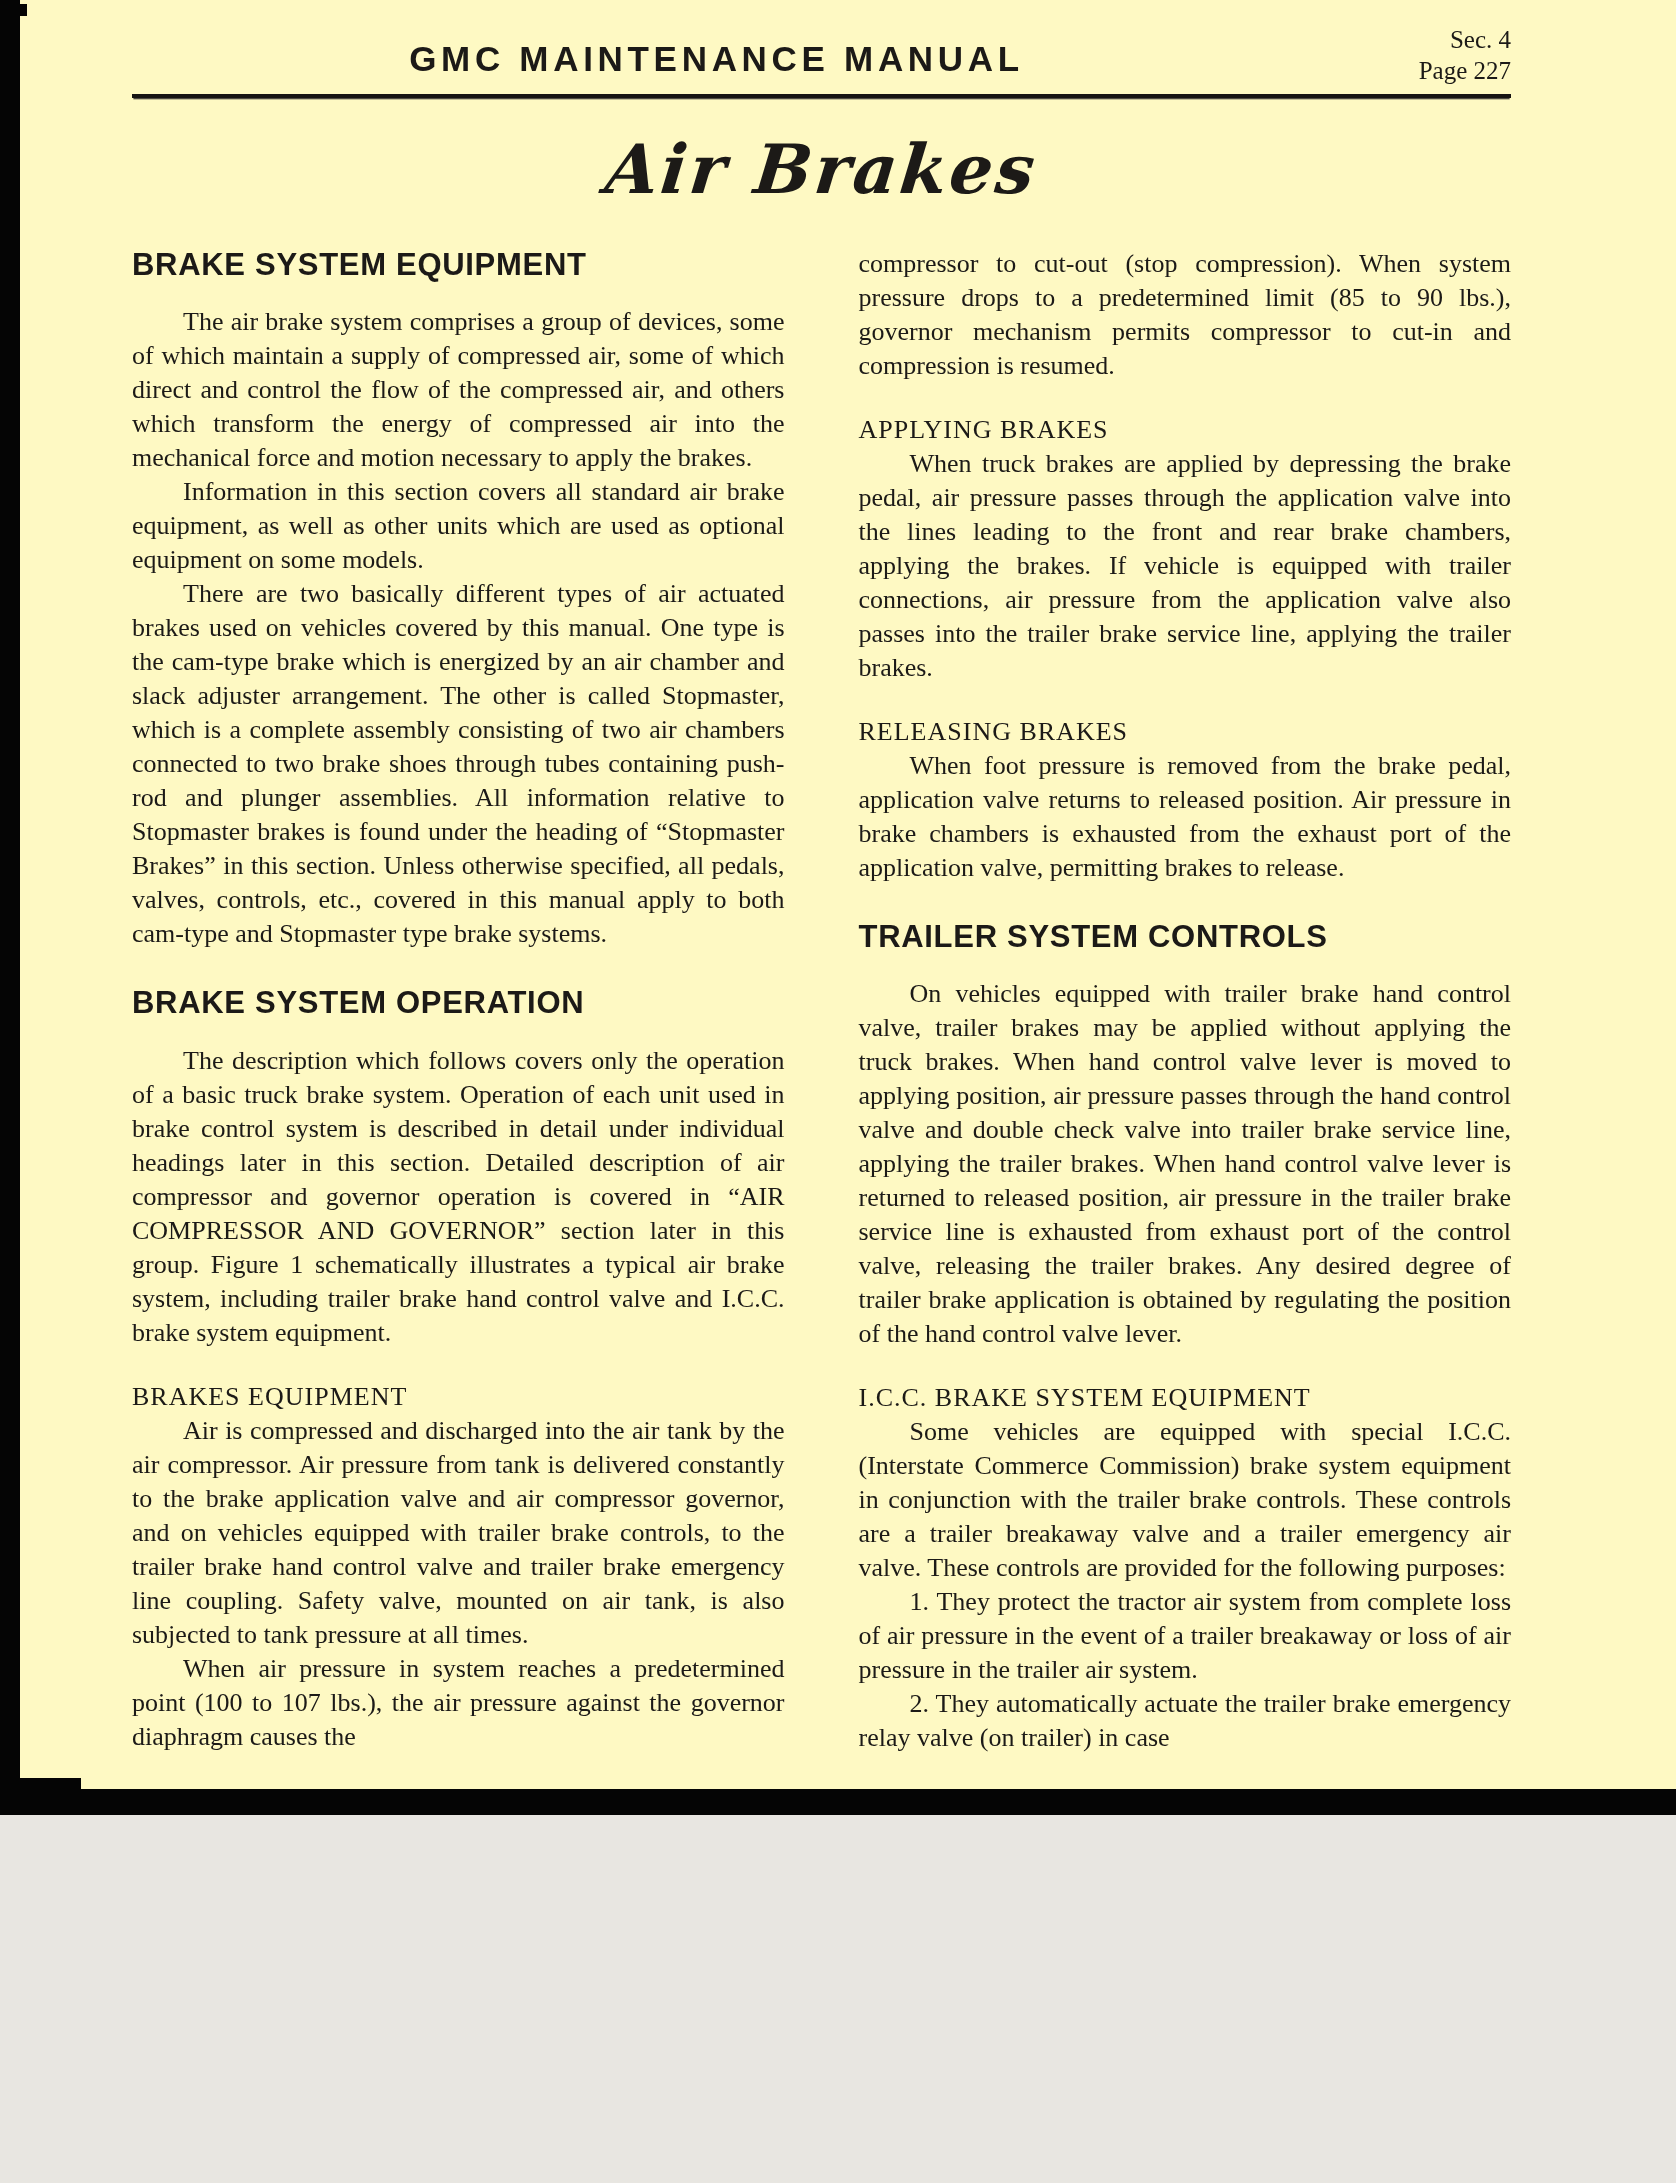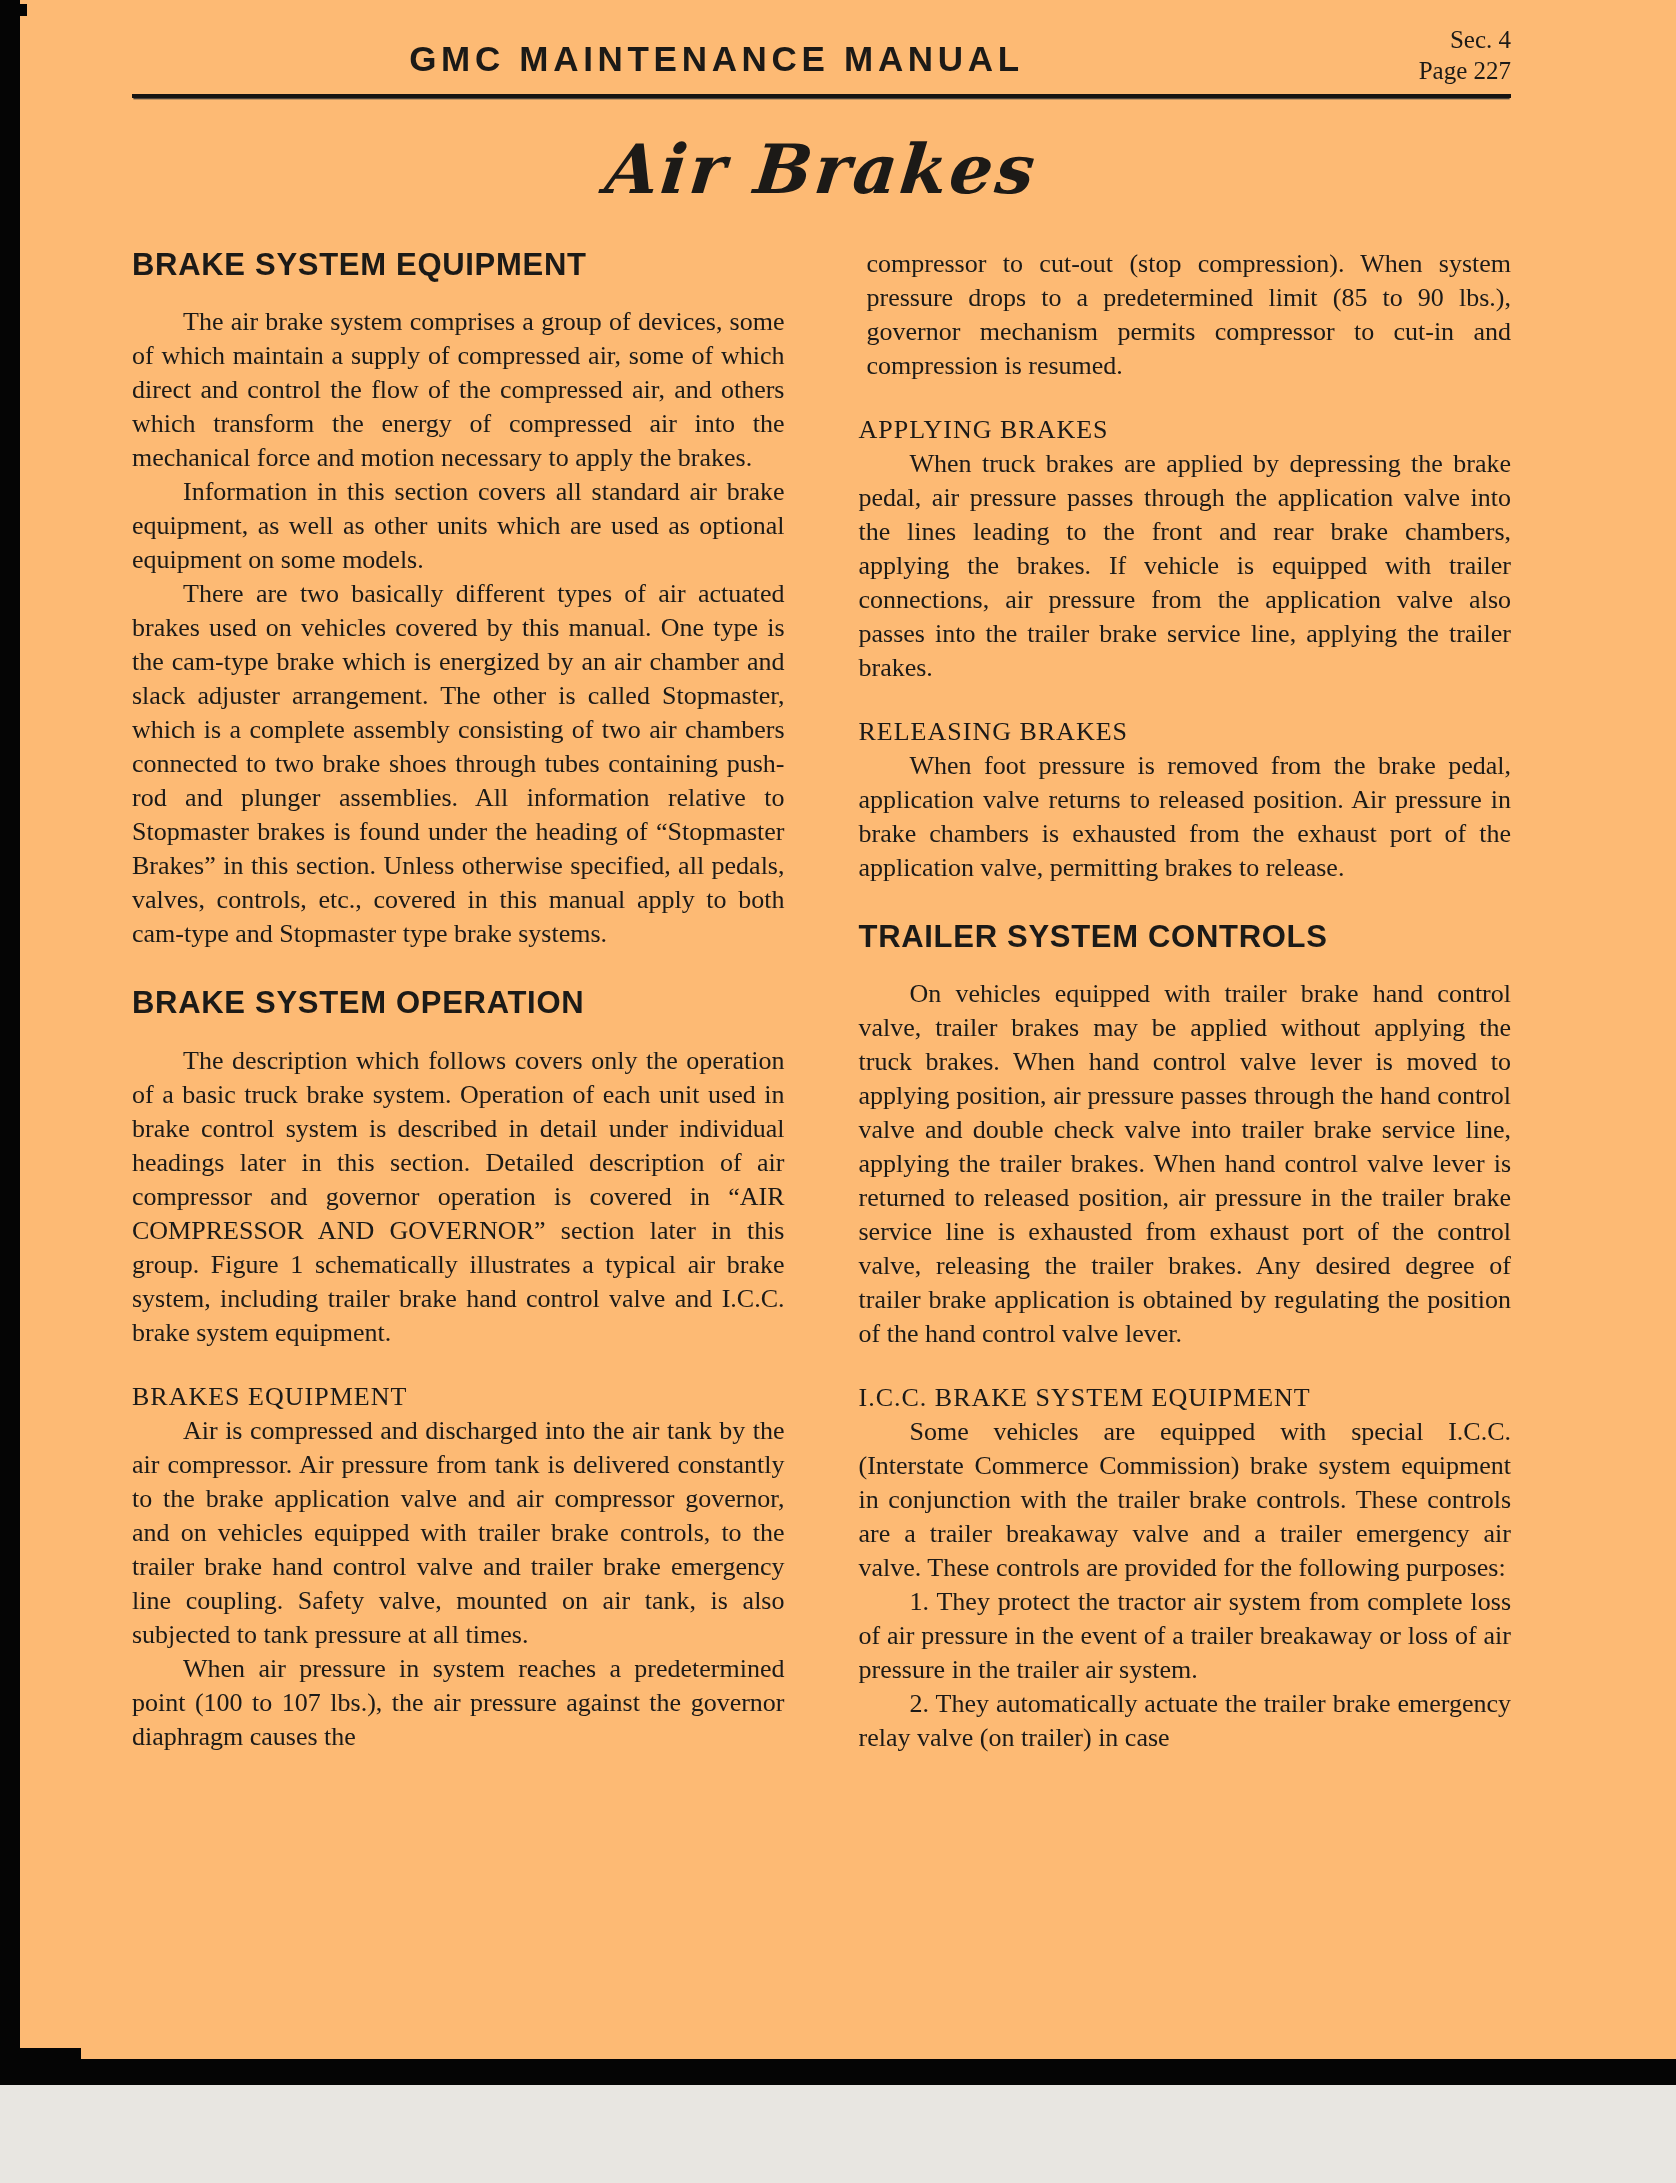--- a/index.html
+++ b/index.html
@@ -3,22 +3,22 @@
 <meta charset="utf-8">
 <style>
   html, body {
     margin: 0;
     padding: 0;
     background: #e8e6e1;
   }
   .page {
     position: relative;
     width: 1677px;
-    height: 2085px;
-    background: #fdba74;
+    height: 1815px;
+    background: #fef9c3;
     overflow: hidden;
     font-family: "Liberation Serif", serif;
     color: #1c1a17;
   }
   
   .scan-left {
     position: absolute; left: 0; top: 0;
     width: 20px; height: 100%;
     background: #050505;
   }
@@ -95,21 +95,20 @@
     font-size: 26px;
     line-height: 34px;
     text-align: justify;
   }
   .para {
     margin: 0;
     text-indent: 51px;
   }
   .para.cont {
     text-indent: 0;
-    margin-left: 8px;
   }
   .heading {
     font-family: "Liberation Sans", sans-serif;
     font-weight: bold;
     font-size: 31px;
     letter-spacing: 0.7px;
     text-align: left;
     text-indent: 0;
     margin: 34px 0 23px 0;
     line-height: 1.15;

